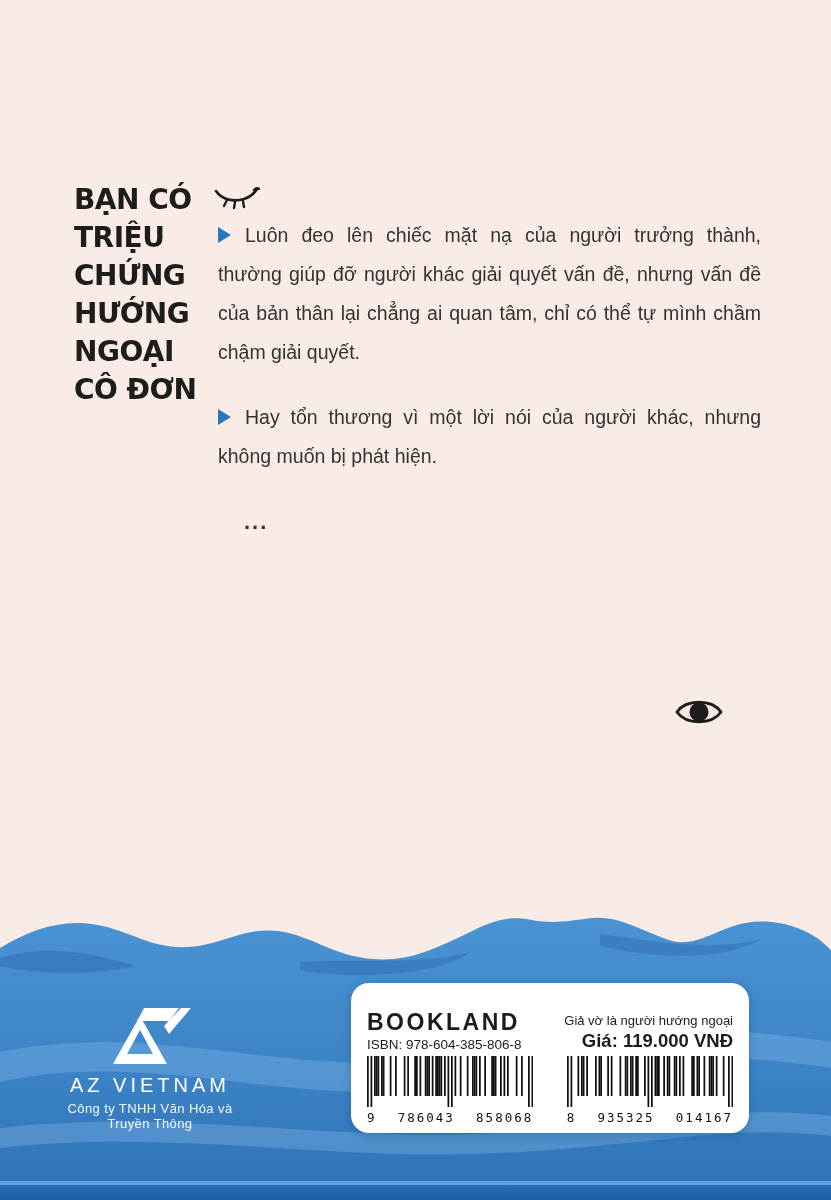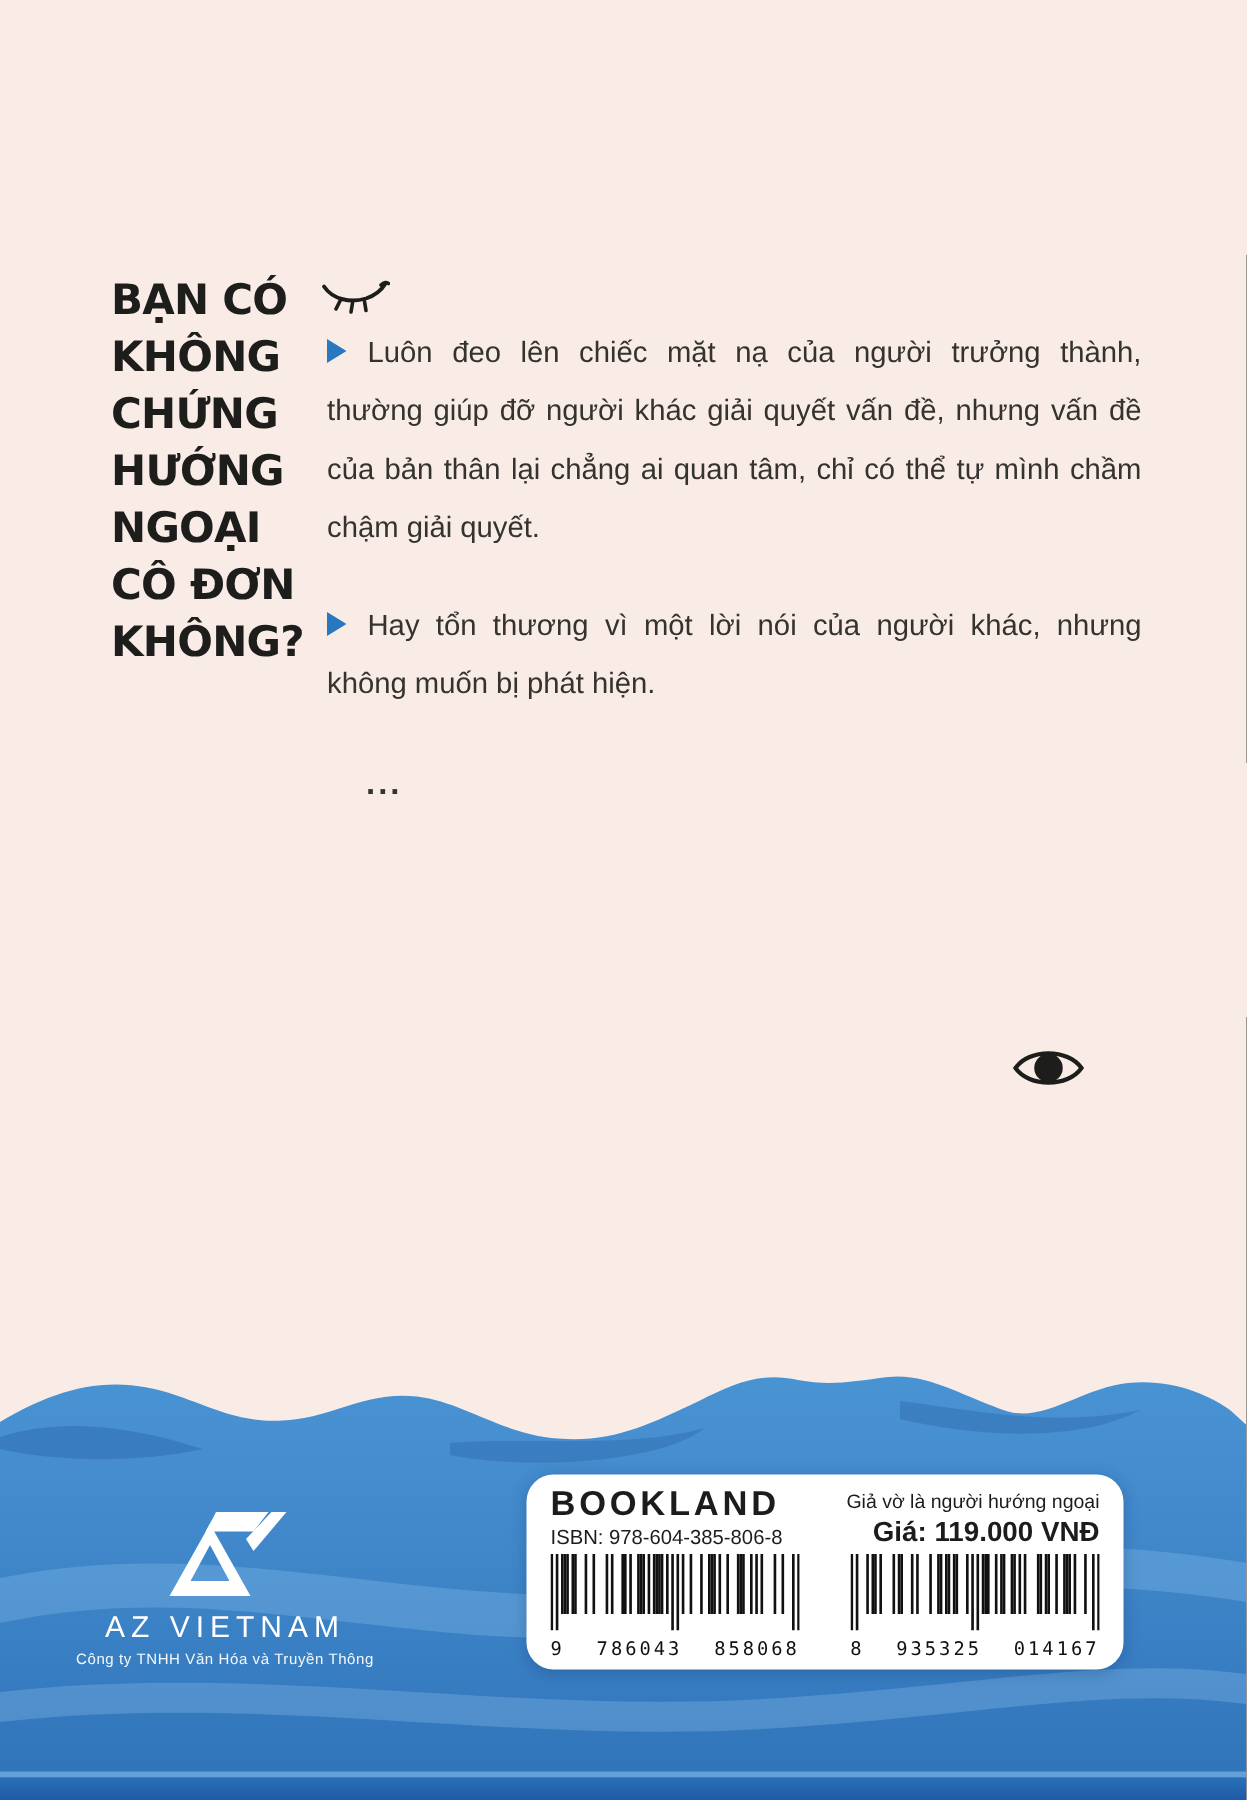--- a/index.html
+++ b/index.html
@@ -48,27 +48,27 @@
   
   .logo{
     position:absolute;left:50px;top:1004px;width:200px;
     text-align:center;color:#ffffff;z-index:3;
   }
   .logo-glyph{display:block;margin:0 auto 6px auto;}
   .logo-name{
     font-size:20px;letter-spacing:4px;font-weight:400;
   }
   .logo-sub{
-    font-size:10px;letter-spacing:0.4px;margin-top:4px;opacity:0.95;
+    font-size:13px;letter-spacing:0.4px;margin-top:4px;opacity:0.95;
   }
   
   .card{
     position:absolute;left:351px;top:983px;width:366px;height:114px;
     background:#ffffff;border-radius:18px;
-    padding:6px 16px 10px 16px;
+    padding:26px 16px 10px 16px;
     display:flex;gap:22px;z-index:3;
     box-shadow:0 2px 10px rgba(10,40,90,0.25);
   }
   .card-col{display:flex;flex-direction:column;}
   .card-col.left{width:172px;align-items:flex-start;}
   .card-col.right{flex:1;align-items:flex-end;}
   .store-name{
     font-size:23px;font-weight:bold;letter-spacing:2.5px;color:#1c1c1c;
     line-height:26px;
   }
@@ -93,26 +93,25 @@
       <path d="M4,9 C10,18 22,20 32,17 C38,15 42,12 45,7" fill="none" stroke="#1d1d1b" stroke-width="2.6" stroke-linecap="round"></path>
       <path d="M42,8 C44,6 46,6 47,7" fill="none" stroke="#1d1d1b" stroke-width="2.4" stroke-linecap="round"></path>
       <line x1="15" y1="18" x2="12" y2="24" stroke="#1d1d1b" stroke-width="2.4" stroke-linecap="round"></line>
       <line x1="23" y1="20" x2="22" y2="26" stroke="#1d1d1b" stroke-width="2.4" stroke-linecap="round"></line>
       <line x1="31" y1="19" x2="32" y2="25" stroke="#1d1d1b" stroke-width="2.4" stroke-linecap="round"></line>
     </svg>
   </span>
 
   <div class="title-block">
     <div>BẠN CÓ</div>
-    <div>KHÔNG</div>
+    <div>TRIỆU</div>
     <div>CHỨNG</div>
     <div>HƯỚNG</div>
     <div>NGOẠI</div>
     <div>CÔ ĐƠN</div>
-    <div>KHÔNG?</div>
   </div>
 
   <div class="bullets">
     <p><span class="tri"></span><span>Luôn đeo lên chiếc mặt nạ của người trưởng thành, thường giúp đỡ người khác giải quyết vấn đề, nhưng vấn đề của bản thân lại chẳng ai quan tâm, chỉ có thể tự mình chầm chậm giải quyết.</span></p>
     <p><span class="tri"></span><span>Hay tổn thương vì một lời nói của người khác, nhưng không muốn bị phát hiện.</span></p>
     <div class="ellipsis-line">...</div>
   </div>
 
   <span class="open-eye">
     <svg width="50" height="34" viewBox="0 0 50 34">

